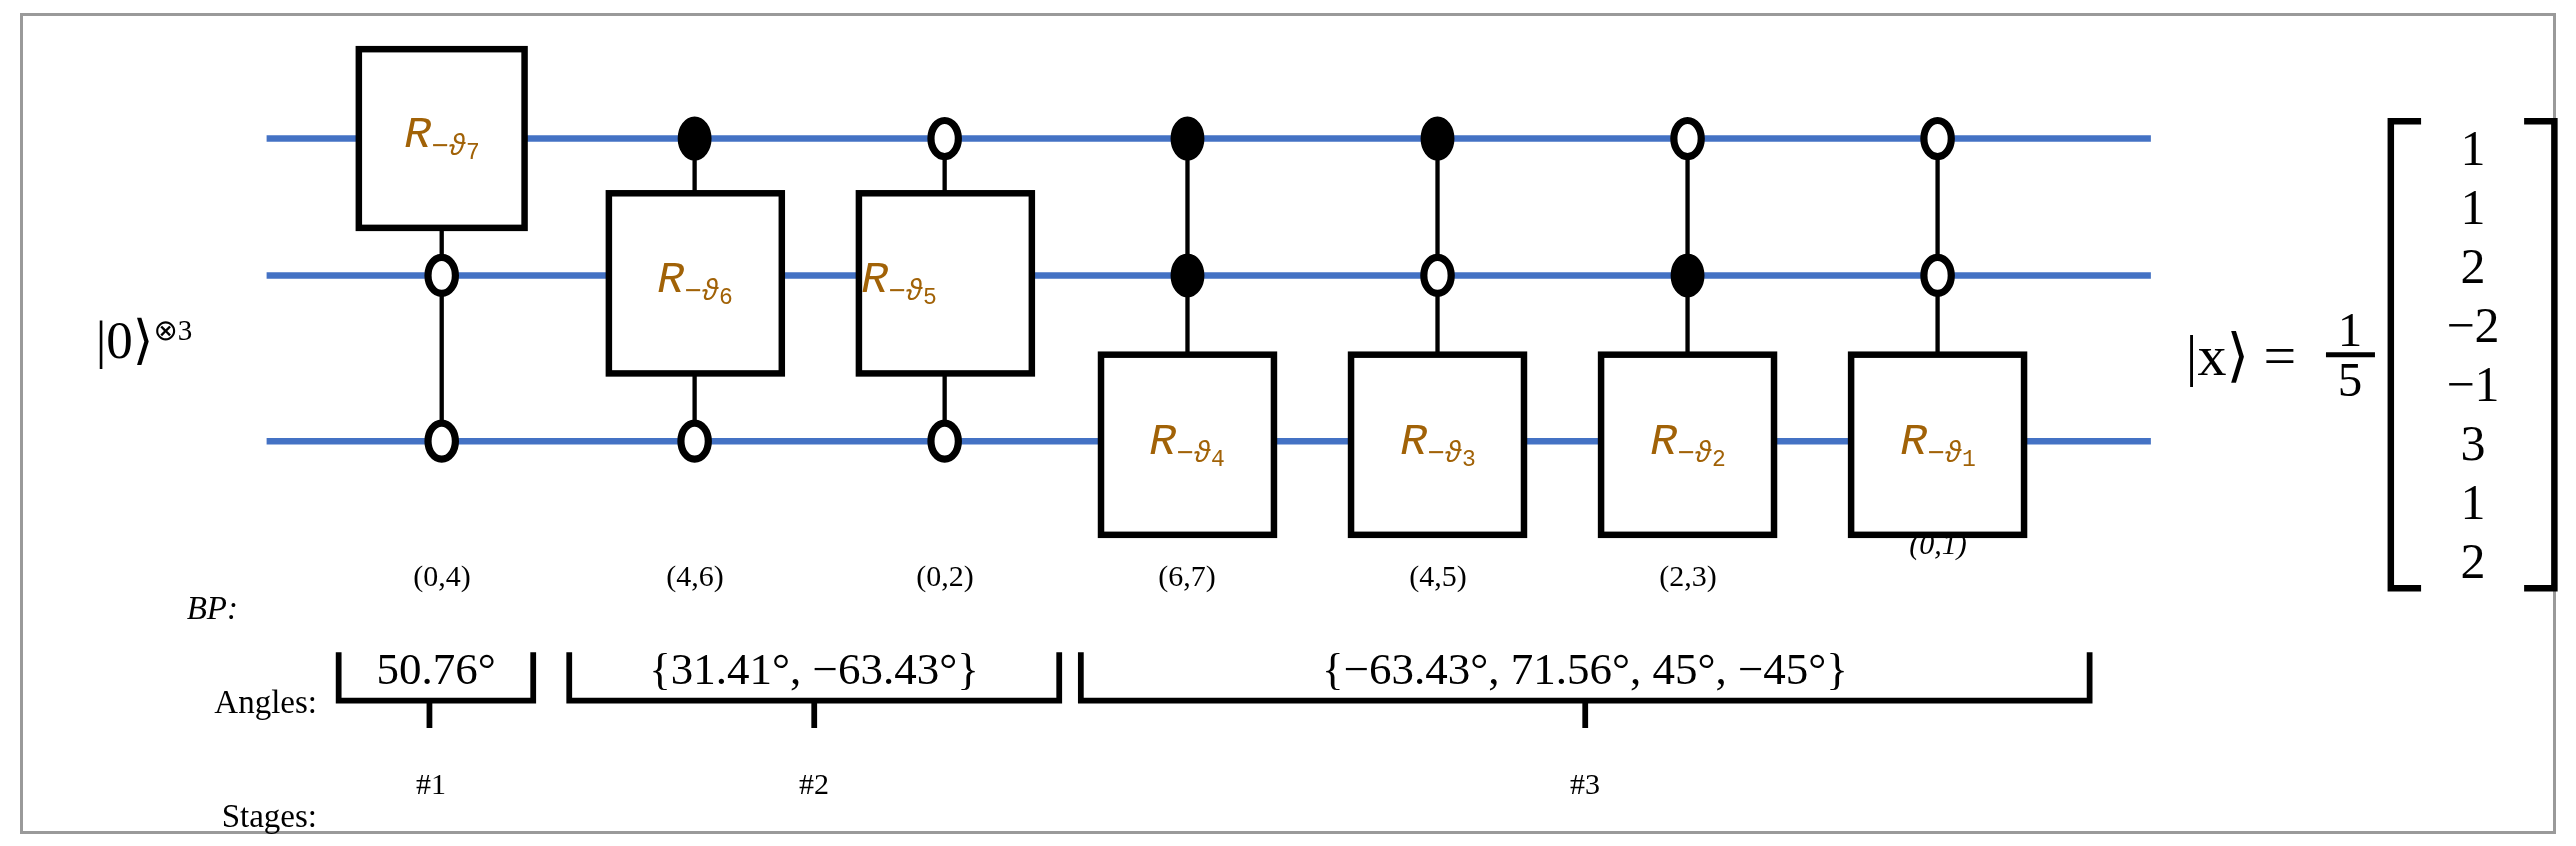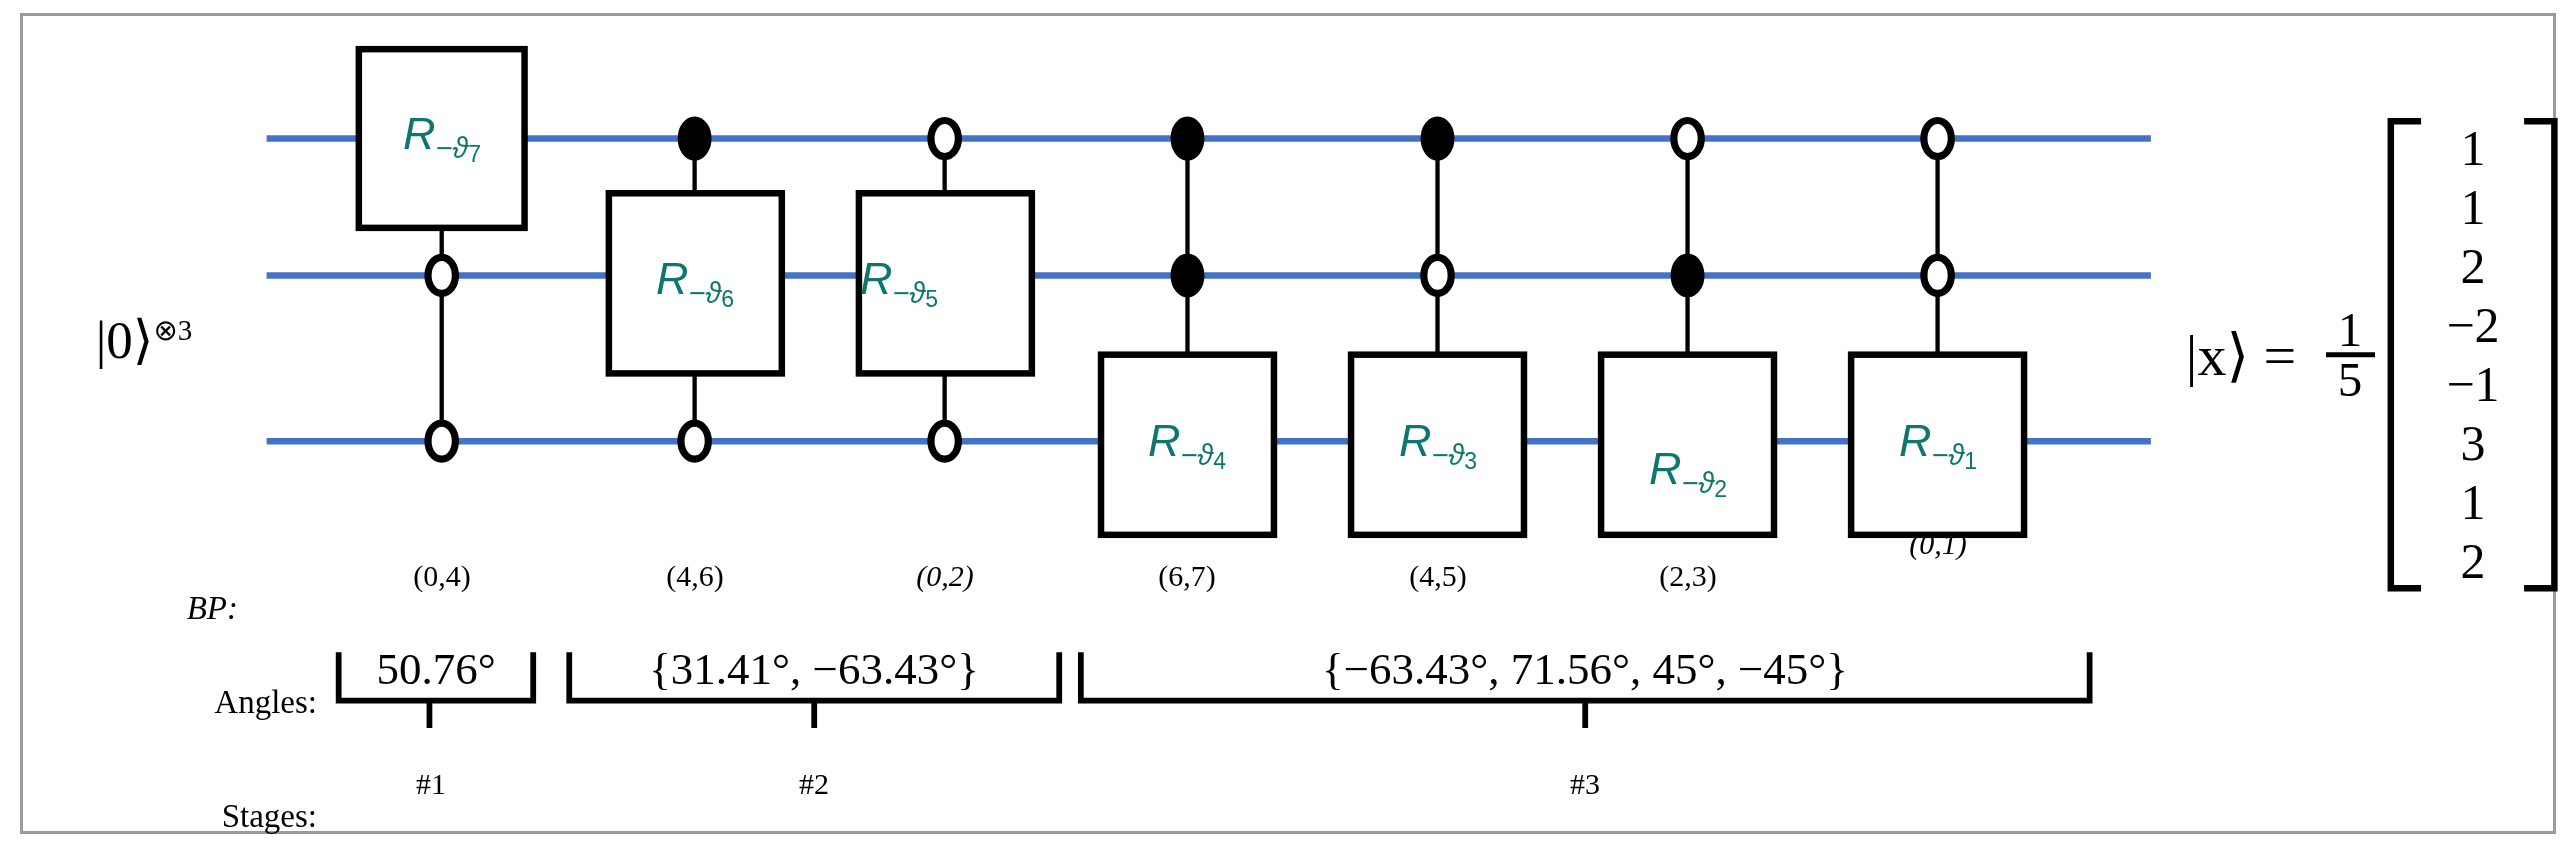--- a/index.html
+++ b/index.html
@@ -38,24 +38,24 @@
   .wire { stroke: #4472c4; stroke-width: 9; }
   .ctrlline { stroke: #000000; stroke-width: 6; }
   .gatebox { fill: #ffffff; stroke: #000000; stroke-width: 9; }
   .ctrl-filled { fill: #000000; stroke: #000000; stroke-width: 9; }
   .ctrl-open { fill: #ffffff; stroke: #000000; stroke-width: 10; }
   .brace { fill: none; stroke: #000000; stroke-width: 8; stroke-linecap: butt; }
   .bracket { fill: none; stroke: #000000; stroke-width: 9; }
   .fracbar { stroke: #000000; stroke-width: 7; }
   .gate-label {
     position: absolute;
-    font-family: Liberation Sans, sans-serif;
+    font-family: Liberation Mono, monospace;
     font-style: italic;
     font-size: 45px;
-    color: #0f766e;
+    color: #a16207;
     white-space: nowrap;
     transform: translate(-50%, -50%);
     letter-spacing: 0px;
   }
   .gate-label .sub {
     font-size: 29px;
     vertical-align: -0.30em;
     font-style: italic;
   }
   .gate-label .subnum {
@@ -191,27 +191,27 @@
     <line class="fracbar" x1="3228" y1="492" x2="3296" y2="492"></line>
   </svg>
 
   <div class="ket0" style="left:144px; top:339px;"><span>|0⟩</span><span class="sup">⊗3</span></div>
 
   <div class="gate-label" style="left:442px; top:138px;"><span>R</span><span class="sub">−ϑ</span><span class="subnum">7</span></div>
   <div class="gate-label" style="left:695px; top:283px;"><span>R</span><span class="sub">−ϑ</span><span class="subnum">6</span></div>
   <div class="gate-label" style="left:899px; top:283px;"><span>R</span><span class="sub">−ϑ</span><span class="subnum">5</span></div>
   <div class="gate-label" style="left:1187px; top:445px;"><span>R</span><span class="sub">−ϑ</span><span class="subnum">4</span></div>
   <div class="gate-label" style="left:1438px; top:445px;"><span>R</span><span class="sub">−ϑ</span><span class="subnum">3</span></div>
-  <div class="gate-label" style="left:1688px; top:445px;margin-top:28px;"><span>R</span><span class="sub">−ϑ</span><span class="subnum">2</span></div>
+  <div class="gate-label" style="left:1688px; top:445px;"><span>R</span><span class="sub">−ϑ</span><span class="subnum">2</span></div>
   <div class="gate-label" style="left:1938px; top:445px;"><span>R</span><span class="sub">−ϑ</span><span class="subnum">1</span></div>
 
   <div class="rowlabel italic" style="left:238px; top:576px;">BP:</div>
   <div class="celltext" style="left:442px;  top:576px;">(0,4)</div>
   <div class="celltext" style="left:695px;  top:576px;">(4,6)</div>
-  <div class="celltext" style="left:945px; top:576px;font-style:italic;">(0,2)</div>
+  <div class="celltext" style="left:945px; top:576px;">(0,2)</div>
   <div class="celltext" style="left:1187px; top:576px;">(6,7)</div>
   <div class="celltext" style="left:1438px; top:576px;">(4,5)</div>
   <div class="celltext" style="left:1688px; top:576px;">(2,3)</div>
   <div class="celltext" style="left:1938px; top:544px;font-style:italic;">(0,1)</div>
 
   <div class="rowlabel" style="left:317px; top:670px;">Angles:</div>
   <div class="angletext" style="left:436px;  top:669px;">50.76°</div>
   <div class="angletext" style="left:814px; top:669px;">{31.41°, −63.43°}</div>
   <div class="angletext" style="left:1585px; top:669px;">{−63.43°,  71.56°,  45°, −45°}</div>
 

